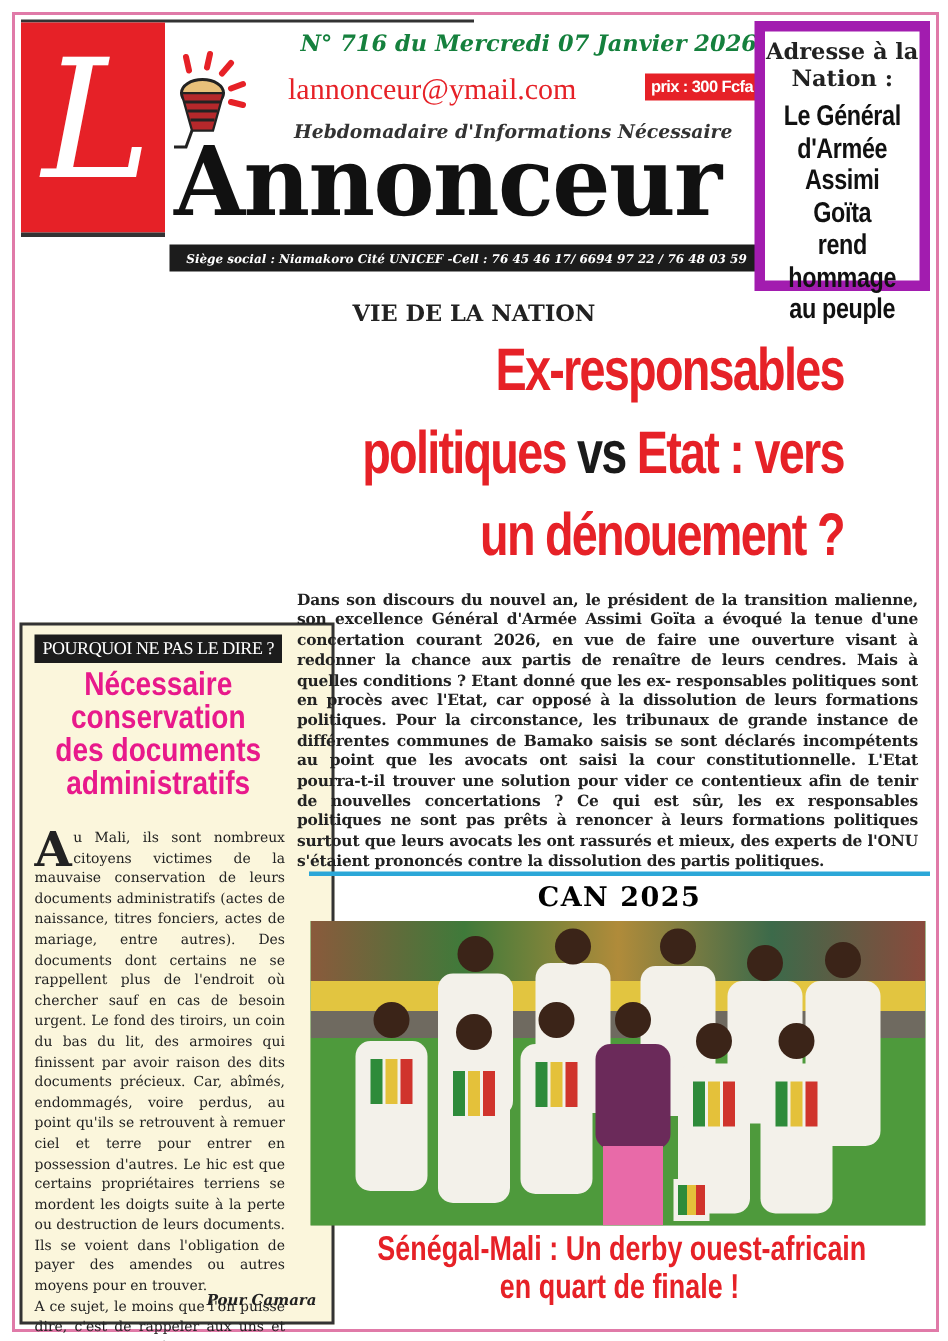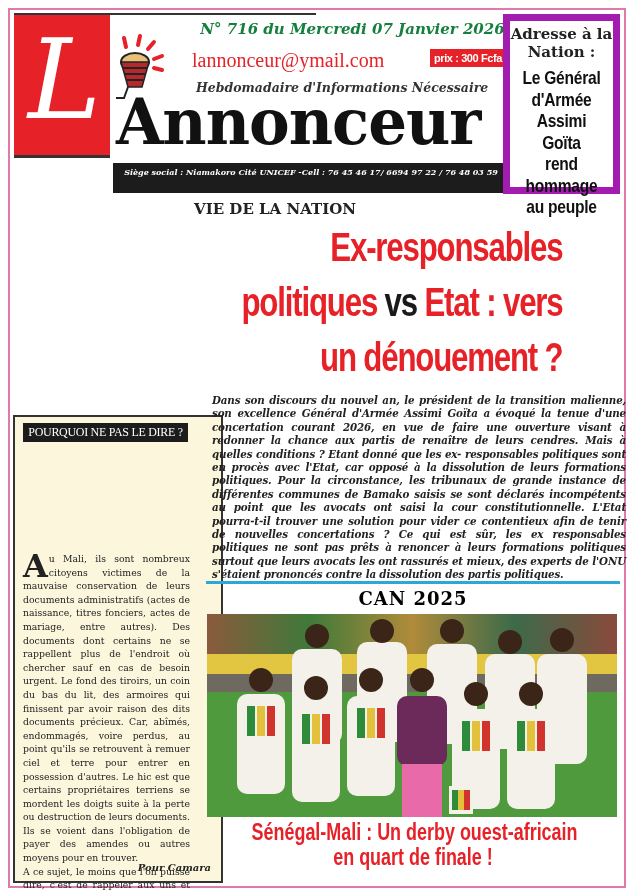--- a/index.html
+++ b/index.html
@@ -13,43 +13,43 @@
   .logo-box { position: absolute; left: 14px; top: 15px; width: 96px; height: 140px; background: #e62127; }
   .logo-box .L { position: absolute; left: 14px; top: 10px; font-family: "DejaVu Serif", serif; font-style: italic; color: #fff; font-size: 110px; line-height: 1; }
   .logo-under { position: absolute; left: 14px; top: 155px; width: 96px; height: 3px; background: #333; }
   .drum { position: absolute; left: 102px; top: 32px; width: 70px; height: 70px; }
 
   .issue { position: absolute; left: 200px; top: 20px; width: 305px; text-align: center; font-family: "DejaVu Serif", serif; font-style: italic; font-weight: bold; font-size: 15px; color: #15803d; }
   .email { position: absolute; left: 192px; top: 49px; font-family: "Liberation Serif", serif; font-size: 20px; color: #e62127; }
   .price { position: absolute; left: 430px; top: 49px; background: #e62127; color: #fff; font-family: "Liberation Sans", sans-serif; font-weight: bold; font-size: 11px; padding: 3px 4px; letter-spacing: -0.4px; }
   .tagline { position: absolute; left: 196px; top: 80px; font-family: "DejaVu Serif", serif; font-style: italic; font-weight: bold; font-size: 12.5px; color: #333; }
   .title { position: absolute; left: 116px; top: 91px; font-family: "DejaVu Serif", serif; font-weight: 900; font-size: 61px; letter-spacing: -1px; color: #111; line-height: 1; transform: scaleY(1.05); }
-  .infobar { position: absolute; left: 113px; top: 163px; width: 396px; height: 30px; background: #1c1c1c; color: #fff; text-align: center; font-family: "DejaVu Serif", serif; font-style: italic; font-weight: bold; font-size: 8px; line-height: 12px; padding-top: 3px; }
+  .infobar { position: absolute; left: 113px; top: 163px; width: 396px; height: 18px; background: #1c1c1c; color: #fff; text-align: center; font-family: "DejaVu Serif", serif; font-style: italic; font-weight: bold; font-size: 8px; line-height: 12px; padding-top: 3px; }
 
   .side-box { position: absolute; left: 503px; top: 14px; width: 117px; height: 180px; border: 7px solid #a21caf; text-align: center; }
   .side-box .kicker { font-family: "DejaVu Serif", serif; font-weight: bold; font-size: 15px; line-height: 18px; color: #222; margin-top: 4px; }
   .side-box .head { font-family: "Liberation Sans", sans-serif; font-weight: bold; font-size: 19px; line-height: 21.5px; color: #111; margin-top: 6px; transform: scaleX(0.82); letter-spacing: -0.3px; }
 
   
-  .rubric { position: absolute; left: 0; width: 550px; top: 200px; text-align: center; font-family: "DejaVu Serif", serif; font-weight: bold; font-size: 15px; color: #222; }
+  .rubric { position: absolute; left: 0; width: 632px; top: 200px; text-align: center; font-family: "DejaVu Serif", serif; font-weight: bold; font-size: 15px; color: #222; }
   .headline { position: absolute; left: 0; width: 632px; top: 220px; text-align: right; font-family: "Liberation Sans", sans-serif; font-weight: bold; font-size: 40px; line-height: 55px; color: #e62127; letter-spacing: -1.5px; }
   .headline .hl { display: block; transform: scaleX(0.78); transform-origin: center; white-space: nowrap; }
   .headline .vs { color: #1a1a1a; }
 
   
   .left-box { position: absolute; left: 13px; top: 415px; width: 210px; height: 468px; background: #fbf6dc; border: 2px solid #333; }
   .left-rubric { position: absolute; left: 8px; top: 6px; width: 165px; background: #1c1c1c; color: #fff; font-family: "Liberation Serif", serif; font-size: 12px; text-align: center; padding: 2px 0; letter-spacing: -0.3px; }
   .left-head { position: absolute; left: 0; top: 28px; width: 181px; text-align: center; font-family: "Liberation Sans", sans-serif; font-weight: bold; font-size: 22px; line-height: 22px; color: #e8198b; }
   .left-head span { display: block; transform: scaleX(0.85); white-space: nowrap; }
   .left-body { position: absolute; left: 8px; top: 135px; width: 167px; font-family: "DejaVu Serif", serif; font-size: 9.3px; line-height: 13.6px; text-align: justify; color: #222; hyphens: auto; }
   .left-body .dropcap { float: left; font-size: 32px; line-height: 26px; font-weight: bold; margin-right: 1px; margin-top: 1px; }
   .left-author { position: absolute; right: 10px; bottom: 8px; font-family: "DejaVu Serif", serif; font-style: italic; font-weight: bold; font-size: 10px; color: #222; }
 
   
-  .main-body { position: absolute; left: 212px; top: 394px; width: 414px; font-family: "DejaVu Serif", serif; font-weight: bold; font-size: 10.3px; line-height: 13.4px; text-align: justify; color: #222; letter-spacing: -0.15px; font-style: italic; }
+  .main-body { position: absolute; left: 198px; top: 394px; width: 414px; font-family: "DejaVu Serif", serif; font-weight: bold; font-size: 10.3px; line-height: 13.4px; text-align: justify; color: #222; letter-spacing: -0.15px; }
   .divider { position: absolute; left: 206px; top: 581px; width: 414px; height: 3px; background: #2ba7d8; }
 
   .can-title { position: absolute; left: 206px; width: 414px; top: 588px; text-align: center; font-family: "DejaVu Serif", serif; font-weight: bold; font-size: 18px; letter-spacing: 1px; color: #000000; }
 
   .photo { position: absolute; left: 207px; top: 614px; width: 410px; height: 203px; overflow: hidden; background: #4f8f3a; }
   .caption { position: absolute; left: 206px; width: 414px; top: 820px; text-align: center; font-family: "Liberation Sans", sans-serif; font-weight: bold; font-size: 23px; line-height: 25px; color: #e62127; }
   .caption span { display: block; transform: scaleX(0.78); white-space: nowrap; }
 </style>
 </head>
 <body>
@@ -98,20 +98,26 @@
 
 <div class="rubric">VIE DE LA NATION</div>
 <div class="headline">
   <span class="hl">Ex-responsables</span>
   <span class="hl"><span>politiques </span><span class="vs">vs</span><span> Etat : vers</span></span>
   <span class="hl">un dénouement ?</span>
 </div>
 
 <div class="left-box">
   <div class="left-rubric">POURQUOI NE PAS LE DIRE ?</div>
+  <div class="left-head">
+    <span>Nécessaire</span>
+    <span>conservation</span>
+    <span>des documents</span>
+    <span>administratifs</span>
+  </div>
   <div class="left-body">
     <span class="dropcap">A</span><span>u Mali, ils sont nombreux citoyens victimes de la mauvaise conservation de leurs documents administratifs (actes de naissance, titres fonciers, actes de mariage, entre autres). Des documents dont certains ne se rappellent plus de l'endroit où chercher sauf en cas de besoin urgent. Le fond des tiroirs, un coin du bas du lit, des armoires qui finissent par avoir raison des dits documents précieux. Car, abîmés, endommagés, voire perdus, au point qu'ils se retrouvent à remuer ciel et terre pour entrer en possession d'autres. Le hic est que certains propriétaires terriens se mordent les doigts suite à la perte ou destruction de leurs documents. Ils se voient dans l'obligation de payer des amendes ou autres moyens pour en trouver.</span>
     <div>A ce sujet, le moins que l'on puisse dire, c'est de rappeler aux uns et autres qu'il est nécessaire de bien conserver les documents susmentionnés comme tout autre objet précieux, eu égard à leur importance.</div>
   </div>
   <div class="left-author">Pour Camara</div>
 </div>
 
 <div class="main-body">Dans son discours du nouvel an, le président de la transition malienne, son excellence Général d'Armée Assimi Goïta a évoqué la tenue d'une concertation courant 2026, en vue de faire une ouverture visant à redonner la chance aux partis de renaître de leurs cendres. Mais à quelles conditions ? Etant donné que les ex- responsables politiques sont en procès avec l'Etat, car opposé à la dissolution de leurs formations politiques. Pour la circonstance, les tribunaux de grande instance de différentes communes de Bamako saisis se sont déclarés incompétents au point que les avocats ont saisi la cour constitutionnelle. L'Etat pourra-t-il trouver une solution pour vider ce contentieux afin de tenir de nouvelles concertations ? Ce qui est sûr, les ex responsables politiques ne sont pas prêts à renoncer à leurs formations politiques surtout que leurs avocats les ont rassurés et mieux, des experts de l'ONU s'étaient prononcés contre la dissolution des partis politiques.</div>
 <div class="divider"></div>
 

